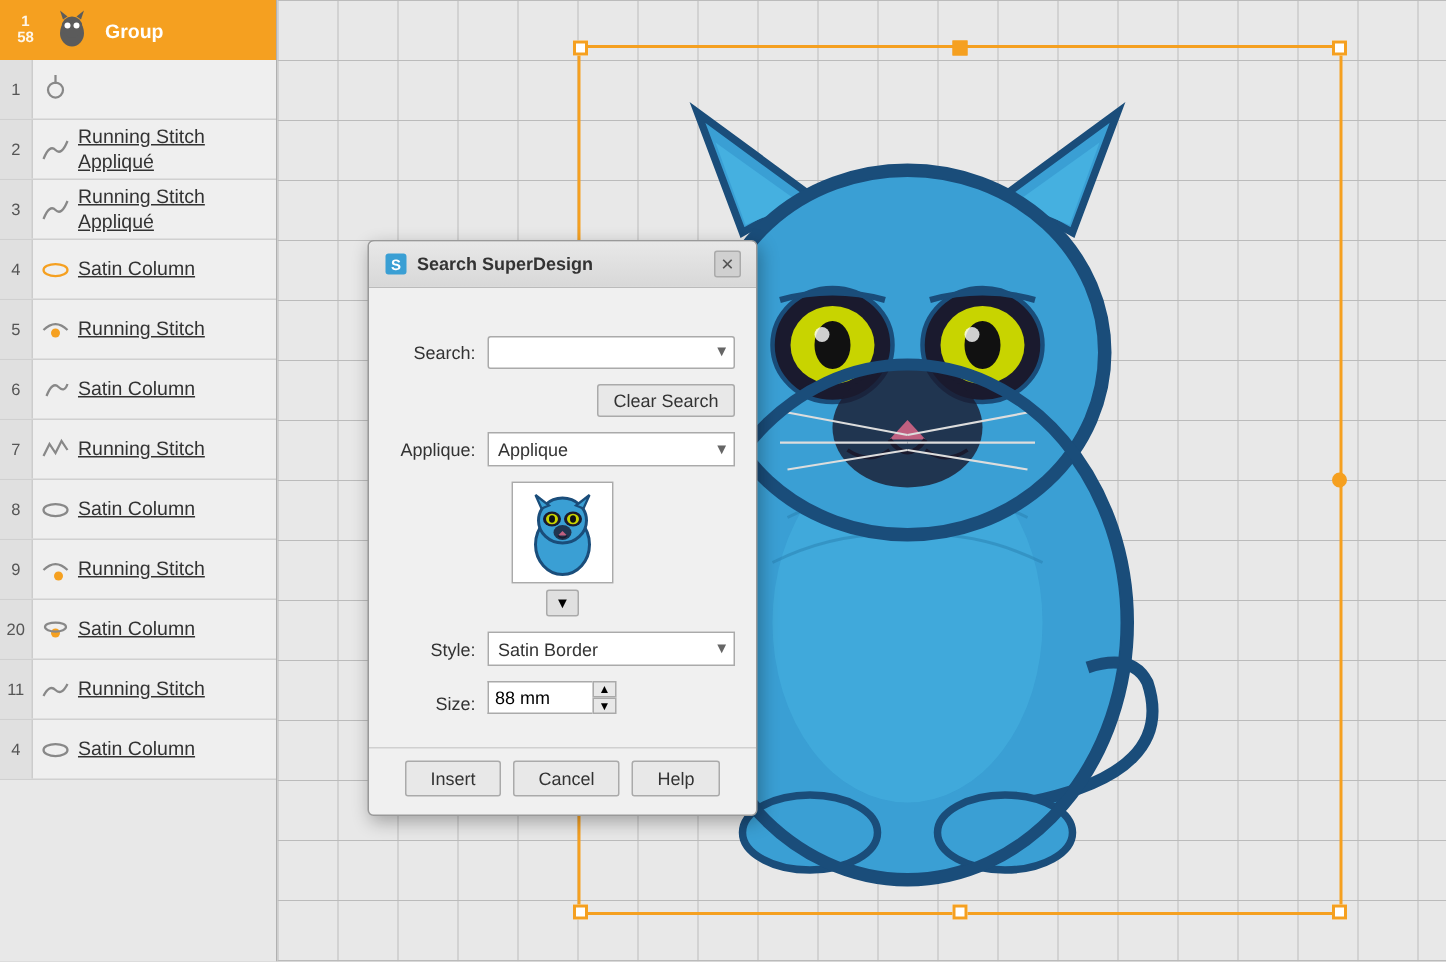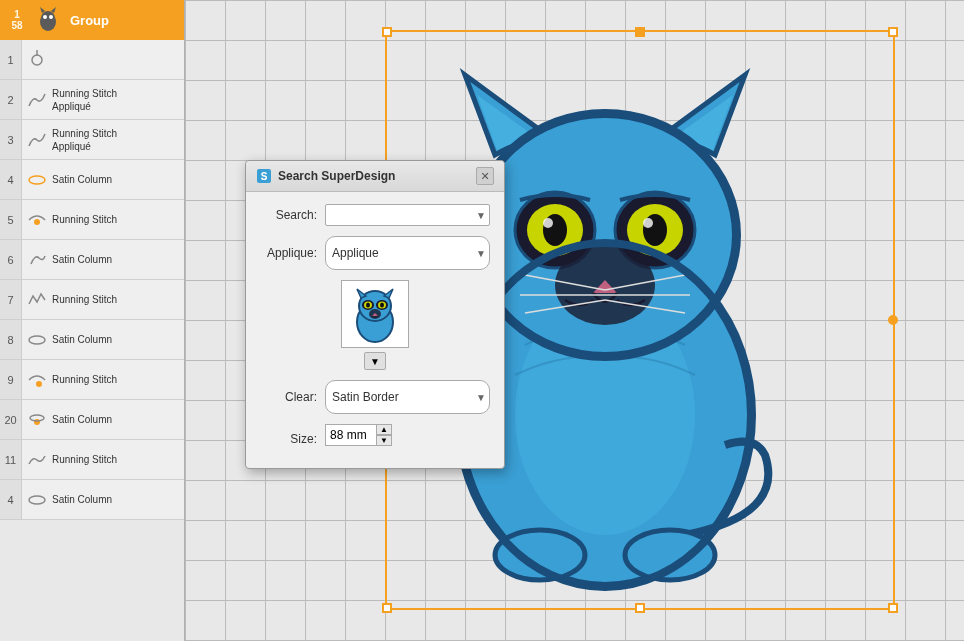--- a/index.html
+++ b/index.html
@@ -71,23 +71,24 @@
     .sidebar-item-icon {
       width: 30px;
       min-width: 30px;
       height: 36px;
       display: flex;
       align-items: center;
       justify-content: center;
     }
 
     .sidebar-item-label {
-      font-size: 10px;
+      font-size: 13px;
       color: #333;
       line-height: 1.3;
+      text-decoration: underline;
     }
 
     
     .main-area {
       flex: 1;
       background: #d0d0d0;
       position: relative;
       overflow: hidden;
     }
 
@@ -168,20 +169,21 @@
       display: flex;
       align-items: center;
       justify-content: center;
       cursor: pointer;
       font-size: 11px;
       color: #555;
     }
 
     .dialog-body {
       padding: 12px 14px;
+      margin-top: 20px;
     }
 
     .form-row {
       display: flex;
       align-items: center;
       margin-bottom: 10px;
     }
 
     .form-label {
       width: 65px;
@@ -202,28 +204,28 @@
       outline: none;
     }
 
     .dropdown-wrapper {
       flex: 1;
       position: relative;
     }
 
     .dropdown-btn {
       width: 100%;
-      height: 34px;
+      height: 23px;
       background: white;
       border: 1px solid #aaa;
       padding: 0 20px 0 6px;
       font-size: 12px;
       text-align: left;
       cursor: pointer;
-      border-radius: 10px;
+      border-radius: 0;
       appearance: none;
       color: #333;
     }
 
     .dropdown-arrow {
       position: absolute;
       right: 4px;
       top: 50%;
       transform: translateY(-50%);
       pointer-events: none;
@@ -280,21 +282,21 @@
       margin-bottom: 10px;
     }
 
     .size-input-wrap {
       display: flex;
       align-items: center;
       flex: 1;
     }
 
     .size-input {
-      width: 51px;
+      width: 70px;
       height: 22px;
       border: 1px solid #aaa;
       border-right: none;
       padding: 2px 4px;
       font-size: 12px;
       background: white;
     }
 
     .size-spinners {
       display: flex;
@@ -578,20 +580,23 @@
     <div class="dialog-body">
 
       <div class="form-row">
         <span class="form-label">Search:</span>
         <div class="dropdown-wrapper">
           <input class="form-input" type="text" style="width: 100%; padding-right: 18px;" placeholder="">
           <span class="dropdown-arrow">▼</span>
         </div>
       </div>
 
+      <div class="form-row" style="justify-content:center;">
+        <button class="clear-search-btn">Clear Search</button>
+      </div>
 
       <div class="form-row">
         <span class="form-label">Applique:</span>
         <div class="dropdown-wrapper">
           <select class="dropdown-btn"><option>Applique</option><option>Animals</option><option>Borders</option></select>
           <span class="dropdown-arrow">▼</span>
         </div>
       </div>
 
       <div class="thumbnail-area">
@@ -610,33 +615,38 @@
             <ellipse cx="37" cy="21" rx="2" ry="2.5" fill="#111"></ellipse>
             <ellipse cx="30" cy="30" rx="6" ry="5" fill="#1a1a2e" opacity="0.8"></ellipse>
             <polygon points="30,29 27,32 33,32" fill="#c06080"></polygon>
             <path d="M27,32 Q30,35 33,32" fill="none" stroke="#1a1a2e" stroke-width="1"></path>
           </svg>
         </div>
         <button class="thumb-nav-btn">▼</button>
       </div>
 
       <div class="form-row">
-        <span class="form-label">Clear:</span>
+        <span class="form-label">Style:</span>
         <div class="dropdown-wrapper">
           <select class="dropdown-btn"><option>Satin Border</option><option>Running Stitch</option><option>Applique</option></select>
           <span class="dropdown-arrow">▼</span>
         </div>
       </div>
 
       <div class="size-row">
         <span class="form-label">Size:</span>
         <div class="size-input-wrap">
           <input class="size-input" type="text" value="88 mm" style="">
           <div class="size-spinners">
             <button class="size-spinner-btn">▲</button>
             <button class="size-spinner-btn">▼</button>
           </div>
         </div>
       </div>
     </div>
 
+    <div class="dialog-footer">
+      <button class="footer-btn">Insert</button>
+      <button class="footer-btn">Cancel</button>
+      <button class="footer-btn">Help</button>
+    </div>
   </div>
 </div>
 
 </body></html>

